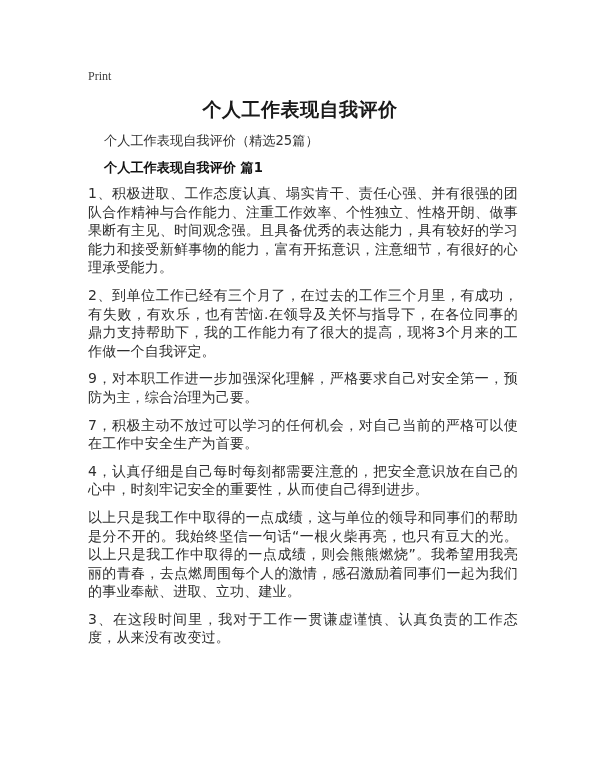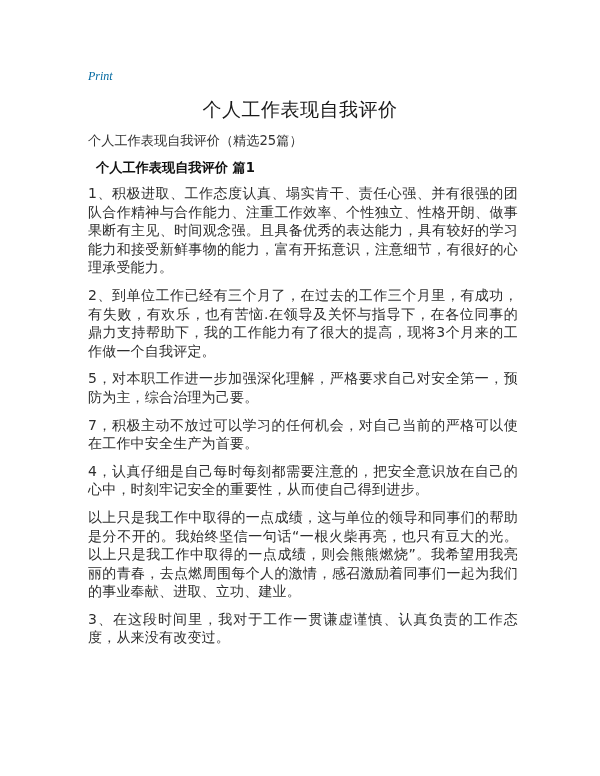--- a/index.html
+++ b/index.html
@@ -17,45 +17,44 @@
     }
     .page {
       position: absolute;
       left: 88px;
       top: 68px;
       width: 430px;
     }
     .print-label {
       font-family: "Liberation Serif", "DejaVu Serif", serif;
       font-size: 12px;
-      color: #0369a1;
+      color: #404040;
       line-height: 16px;
       margin: 0 0 12px 0;
-      font-style: italic;
     }
     .doc-title {
       font-size: 19px;
-      font-weight: normal;
+      font-weight: bold;
       text-align: center;
       margin: 0 0 10px -6px;
       line-height: 26px;
       color: #1a1a1a;
       letter-spacing: 0.5px;
     }
     .doc-subtitle {
       font-size: 13.2px;
       line-height: 18px;
-      margin: 0 0 9px 0;
+      margin: 0 0 9px 16px;
       color: #333;
     }
     .section-heading {
       font-size: 13.2px;
       font-weight: bold;
       line-height: 18px;
-      margin: 0 0 7px 8px;
+      margin: 0 0 7px 16px;
       color: #111;
     }
     .para {
       font-size: 14px;
       line-height: 18.6px;
       margin: 0 0 9px 0;
       color: #2e2e2e;
       text-align: justify;
       letter-spacing: 0.2px;
     }
@@ -67,18 +66,18 @@
   <div class="print-label">Print</div>
 
   <h1 class="doc-title">个人工作表现自我评价</h1>
 
   <div class="doc-subtitle">个人工作表现自我评价（精选25篇）</div>
 
   <div class="section-heading">个人工作表现自我评价 篇1</div>
 
   <p class="para">1、积极进取、工作态度认真、塌实肯干、责任心强、并有很强的团队合作精神与合作能力、注重工作效率、个性独立、性格开朗、做事果断有主见、时间观念强。且具备优秀的表达能力，具有较好的学习能力和接受新鲜事物的能力，富有开拓意识，注意细节，有很好的心理承受能力。</p>
   <p class="para">2、到单位工作已经有三个月了，在过去的工作三个月里，有成功，有失败，有欢乐，也有苦恼.在领导及关怀与指导下，在各位同事的鼎力支持帮助下，我的工作能力有了很大的提高，现将3个月来的工作做一个自我评定。</p>
-  <p class="para">5，对本职工作进一步加强深化理解，严格要求自己对安全第一，预防为主，综合治理为己要。</p>
+  <p class="para">9，对本职工作进一步加强深化理解，严格要求自己对安全第一，预防为主，综合治理为己要。</p>
   <p class="para">7，积极主动不放过可以学习的任何机会，对自己当前的严格可以使在工作中安全生产为首要。</p>
   <p class="para">4，认真仔细是自己每时每刻都需要注意的，把安全意识放在自己的心中，时刻牢记安全的重要性，从而使自己得到进步。</p>
   <p class="para">以上只是我工作中取得的一点成绩，这与单位的领导和同事们的帮助是分不开的。我始终坚信一句话“一根火柴再亮，也只有豆大的光。以上只是我工作中取得的一点成绩，则会熊熊燃烧”。我希望用我亮丽的青春，去点燃周围每个人的激情，感召激励着同事们一起为我们的事业奉献、进取、立功、建业。</p>
   <p class="para">3、在这段时间里，我对于工作一贯谦虚谨慎、认真负责的工作态度，从来没有改变过。</p>
 </div>
 
 </body></html>

